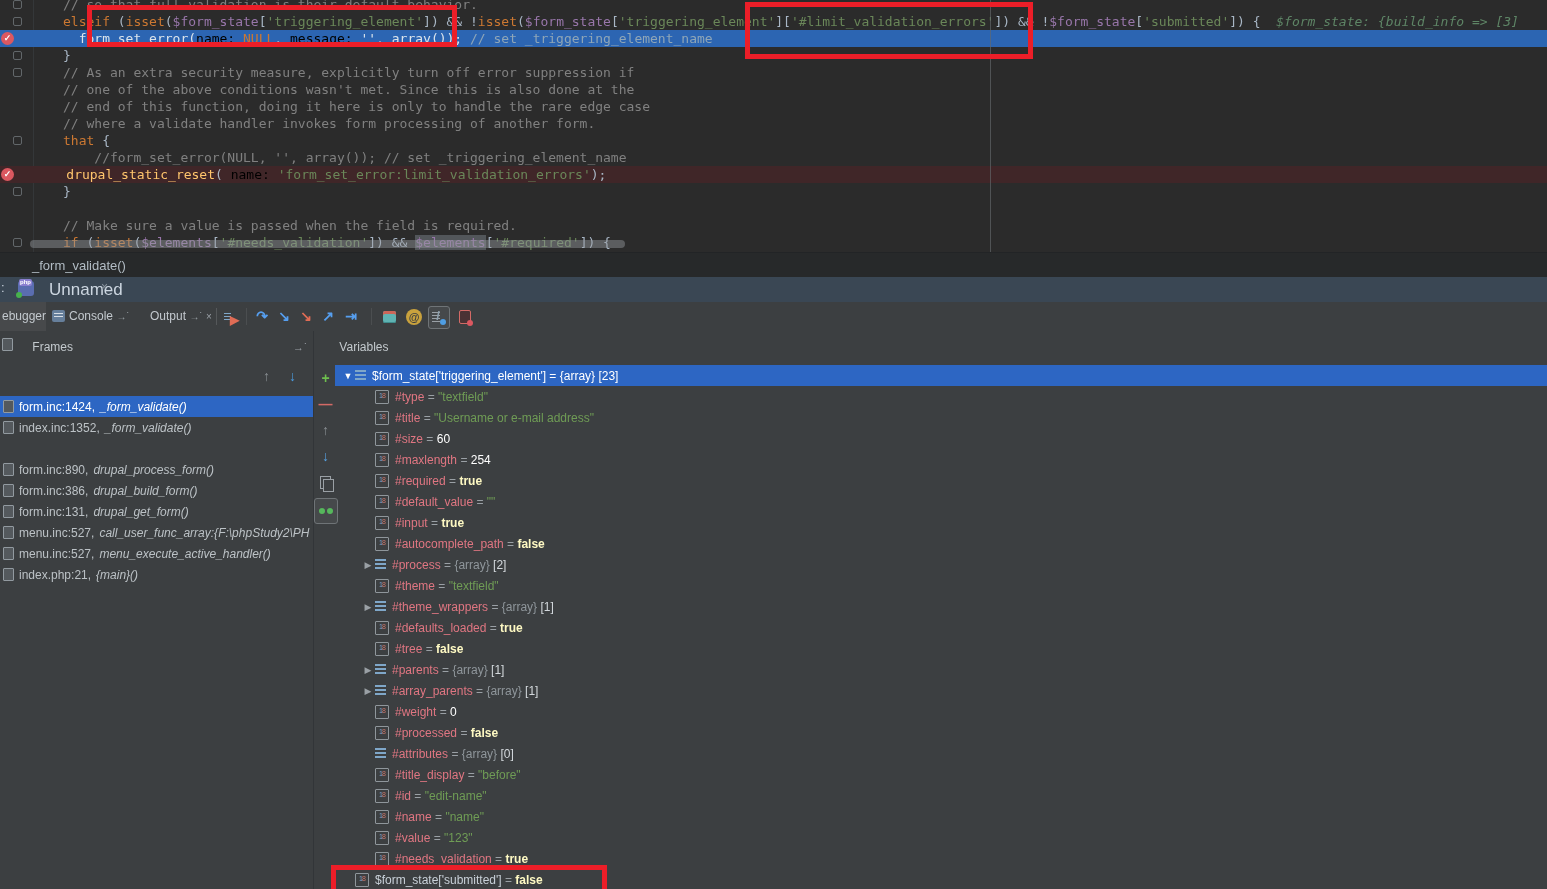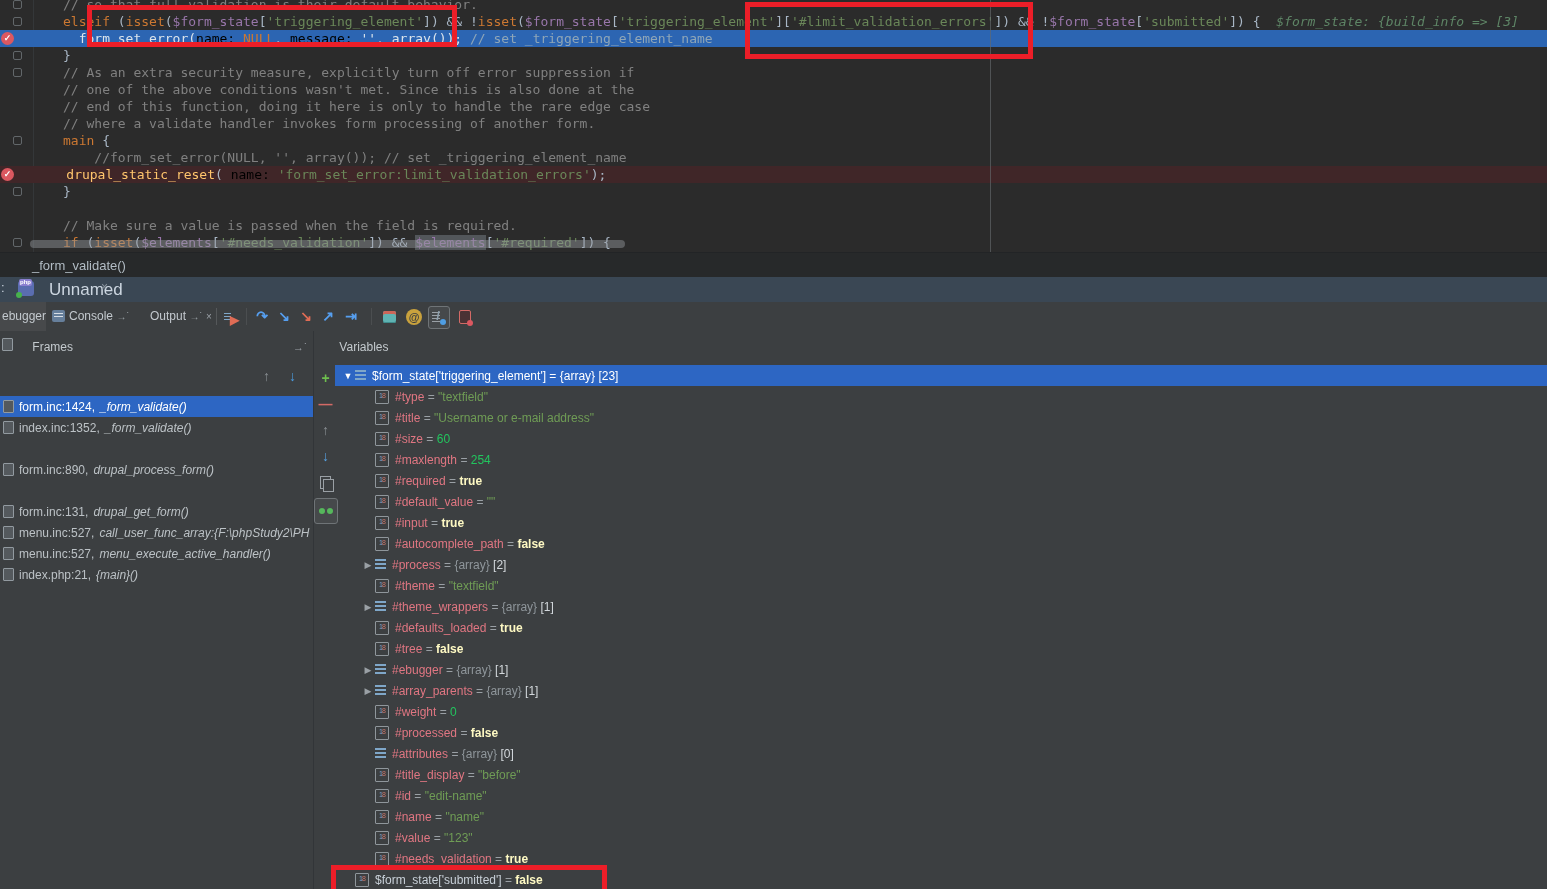--- a/index.html
+++ b/index.html
@@ -87,21 +87,21 @@
   .varrow{width:14px;text-align:center;font-size:9px;color:#9aa0a5;flex:none;}
   .vrow.sel .varrow{color:#fff;}
   .ic-sca{display:inline-block;width:12px;height:12px;border:1px solid #8f969b;border-radius:1px;flex:none;
           font-size:7px;line-height:10px;text-align:center;letter-spacing:-1px;background:#3c3f41;}
   .ic-sca b{color:#7ba3cf;font-weight:normal;}.ic-sca i{color:#c9766b;font-style:normal;}
   .ic-arr{display:inline-block;width:11px;height:11px;flex:none;
       background:repeating-linear-gradient(to bottom,#7fa7c9 0 2px,transparent 2px 4px);}
   .vname{color:#e07682;margin-left:6px;}
   .vrow.sel .vname,.vrow.sel .veq,.vrow.sel .vmeta,.vrow.sel .vcount{color:#fff;}
   .veq{color:#9aa0a5;}
-  .vstr{color:#6f9c55;}.vnum{color:#22c55e;}.vbool{color:#fef9c3;font-weight:bold;}
+  .vstr{color:#6f9c55;}.vnum{color:#ffffff;}.vbool{color:#fef9c3;font-weight:bold;}
   .vmeta{color:#8f969b;}.vcount{color:#d3d8dc;}
   .vname.watch{color:#c8d0d8;}
   
   .annot{position:absolute;border:5px solid #ec1e28;z-index:30;}
 </style>
 </head>
 <body>
 
 <div id="root">
 
@@ -109,21 +109,21 @@
     <div id="gutter-line"></div>
     <div id="code-lines">
         <div class="codeline" style="top: -4px;"><span class="c">// so that full validation is their default behavior.</span></div>
         <div class="codeline" style="top: 13px;"><span class="k">elseif</span><span class="p"> (</span><span class="k">isset</span><span class="p">(</span><span class="v">$form_state</span><span class="p">[</span><span class="s">'triggering_element'</span><span class="p">]) &amp;&amp; !</span><span class="k">isset</span><span class="p">(</span><span class="v">$form_state</span><span class="p">[</span><span class="s">'triggering_element'</span><span class="p">][</span><span class="s">'#limit_validation_errors'</span><span class="p">]) &amp;&amp; !</span><span class="v">$form_state</span><span class="p">[</span><span class="s">'submitted'</span><span class="p">]) {  </span><span class="h">$form_state: {build_info =&gt; [3]</span></div>
         <div class="codeline exec" style="top: 30px;"><span class="p">  form_set_error(</span><span class="ch">name:</span><span class="p"> </span><span class="k">NULL</span><span class="p">, </span><span class="ch">message:</span><span class="p"> '', array()); </span><span class="cb">// set _triggering_element_name</span></div>
         <div class="codeline" style="top: 47px;"><span class="p">}</span></div>
         <div class="codeline" style="top: 64px;"><span class="c">// As an extra security measure, explicitly turn off error suppression if</span></div>
         <div class="codeline" style="top: 81px;"><span class="c">// one of the above conditions wasn't met. Since this is also done at the</span></div>
         <div class="codeline" style="top: 98px;"><span class="c">// end of this function, doing it here is only to handle the rare edge case</span></div>
         <div class="codeline" style="top: 115px;"><span class="c">// where a validate handler invokes form processing of another form.</span></div>
-        <div class="codeline" style="top: 132px;"><span class="k">main</span><span class="p"> {</span></div>
+        <div class="codeline" style="top: 132px;"><span class="k">that</span><span class="p"> {</span></div>
         <div class="codeline" style="top: 149px;"><span class="c">    //form_set_error(NULL, '', array()); // set _triggering_element_name</span></div>
         <div class="codeline bp" style="top: 166px;"><span class="p">    </span><span class="f">drupal_static_reset</span><span class="p">( </span><span class="ch">name:</span><span class="p"> </span><span class="s">'form_set_error:limit_validation_errors'</span><span class="p">);</span></div>
         <div class="codeline" style="top: 183px;"><span class="p">}</span></div>
         <div class="codeline" style="top: 200px;"></div>
         <div class="codeline" style="top: 217px;"><span class="c">// Make sure a value is passed when the field is required.</span></div>
         <div class="codeline" style="top: 234px;"><span class="k">if</span><span class="p"> (</span><span class="k">isset</span><span class="p">(</span><span class="v">$elements</span><span class="p">[</span><span class="s">'#needs_validation'</span><span class="p">]) &amp;&amp; </span><span class="vh">$elements</span><span class="p">[</span><span class="s">'#required'</span><span class="p">]) {</span></div>
       </div>
     <div id="gutter-icons">
         <div class="bpdot" style="top: 32px;">✓</div>
         <div class="bpdot" style="top: 168px;">✓</div>
@@ -219,20 +219,25 @@
         </div>
         <div class="frow" style="top: 23px;">
           <span class="ic-file"></span>
           <span>index.inc:1352,</span>
           <span class="fn">_form_validate()</span>
         </div>
         <div class="frow" style="top: 65px;">
           <span class="ic-file"></span>
           <span>form.inc:890,</span>
           <span class="fn">drupal_process_form()</span>
+        </div>
+        <div class="frow" style="top: 86px;">
+          <span class="ic-file"></span>
+          <span>form.inc:386,</span>
+          <span class="fn">drupal_build_form()</span>
         </div>
         <div class="frow" style="top: 107px;">
           <span class="ic-file"></span>
           <span>form.inc:131,</span>
           <span class="fn">drupal_get_form()</span>
         </div>
         <div class="frow" style="top: 128px;">
           <span class="ic-file"></span>
           <span>menu.inc:527,</span>
           <span class="fn">call_user_func_array:{F:\phpStudy2\PH</span>
@@ -264,21 +269,21 @@
         <div class="vrow" style="top: 118px; padding-left: 26px;"><span class="varrow"></span><span class="ic-sca"><b>1</b><i>8</i></span><span class="vname">#maxlength</span><span class="veq"> = </span><span class="vnum">254</span></div>
         <div class="vrow" style="top: 139px; padding-left: 26px;"><span class="varrow"></span><span class="ic-sca"><b>1</b><i>8</i></span><span class="vname">#required</span><span class="veq"> = </span><span class="vbool">true</span></div>
         <div class="vrow" style="top: 160px; padding-left: 26px;"><span class="varrow"></span><span class="ic-sca"><b>1</b><i>8</i></span><span class="vname">#default_value</span><span class="veq"> = </span><span class="vstr">""</span></div>
         <div class="vrow" style="top: 181px; padding-left: 26px;"><span class="varrow"></span><span class="ic-sca"><b>1</b><i>8</i></span><span class="vname">#input</span><span class="veq"> = </span><span class="vbool">true</span></div>
         <div class="vrow" style="top: 202px; padding-left: 26px;"><span class="varrow"></span><span class="ic-sca"><b>1</b><i>8</i></span><span class="vname">#autocomplete_path</span><span class="veq"> = </span><span class="vbool">false</span></div>
         <div class="vrow" style="top: 223px; padding-left: 26px;"><span class="varrow">▶</span><span class="ic-arr"></span><span class="vname">#process</span><span class="veq"> = </span><span class="vmeta">{array}</span><span class="vcount"> [2]</span></div>
         <div class="vrow" style="top: 244px; padding-left: 26px;"><span class="varrow"></span><span class="ic-sca"><b>1</b><i>8</i></span><span class="vname">#theme</span><span class="veq"> = </span><span class="vstr">"textfield"</span></div>
         <div class="vrow" style="top: 265px; padding-left: 26px;"><span class="varrow">▶</span><span class="ic-arr"></span><span class="vname">#theme_wrappers</span><span class="veq"> = </span><span class="vmeta">{array}</span><span class="vcount"> [1]</span></div>
         <div class="vrow" style="top: 286px; padding-left: 26px;"><span class="varrow"></span><span class="ic-sca"><b>1</b><i>8</i></span><span class="vname">#defaults_loaded</span><span class="veq"> = </span><span class="vbool">true</span></div>
         <div class="vrow" style="top: 307px; padding-left: 26px;"><span class="varrow"></span><span class="ic-sca"><b>1</b><i>8</i></span><span class="vname">#tree</span><span class="veq"> = </span><span class="vbool">false</span></div>
-        <div class="vrow" style="top: 328px; padding-left: 26px;"><span class="varrow">▶</span><span class="ic-arr"></span><span class="vname">#ebugger</span><span class="veq"> = </span><span class="vmeta">{array}</span><span class="vcount"> [1]</span></div>
+        <div class="vrow" style="top: 328px; padding-left: 26px;"><span class="varrow">▶</span><span class="ic-arr"></span><span class="vname">#parents</span><span class="veq"> = </span><span class="vmeta">{array}</span><span class="vcount"> [1]</span></div>
         <div class="vrow" style="top: 349px; padding-left: 26px;"><span class="varrow">▶</span><span class="ic-arr"></span><span class="vname">#array_parents</span><span class="veq"> = </span><span class="vmeta">{array}</span><span class="vcount"> [1]</span></div>
         <div class="vrow" style="top: 370px; padding-left: 26px;"><span class="varrow"></span><span class="ic-sca"><b>1</b><i>8</i></span><span class="vname">#weight</span><span class="veq"> = </span><span class="vnum">0</span></div>
         <div class="vrow" style="top: 391px; padding-left: 26px;"><span class="varrow"></span><span class="ic-sca"><b>1</b><i>8</i></span><span class="vname">#processed</span><span class="veq"> = </span><span class="vbool">false</span></div>
         <div class="vrow" style="top: 412px; padding-left: 26px;"><span class="varrow"></span><span class="ic-arr"></span><span class="vname">#attributes</span><span class="veq"> = </span><span class="vmeta">{array}</span><span class="vcount"> [0]</span></div>
         <div class="vrow" style="top: 433px; padding-left: 26px;"><span class="varrow"></span><span class="ic-sca"><b>1</b><i>8</i></span><span class="vname">#title_display</span><span class="veq"> = </span><span class="vstr">"before"</span></div>
         <div class="vrow" style="top: 454px; padding-left: 26px;"><span class="varrow"></span><span class="ic-sca"><b>1</b><i>8</i></span><span class="vname">#id</span><span class="veq"> = </span><span class="vstr">"edit-name"</span></div>
         <div class="vrow" style="top: 475px; padding-left: 26px;"><span class="varrow"></span><span class="ic-sca"><b>1</b><i>8</i></span><span class="vname">#name</span><span class="veq"> = </span><span class="vstr">"name"</span></div>
         <div class="vrow" style="top: 496px; padding-left: 26px;"><span class="varrow"></span><span class="ic-sca"><b>1</b><i>8</i></span><span class="vname">#value</span><span class="veq"> = </span><span class="vstr">"123"</span></div>
         <div class="vrow" style="top: 517px; padding-left: 26px;"><span class="varrow"></span><span class="ic-sca"><b>1</b><i>8</i></span><span class="vname">#needs_validation</span><span class="veq"> = </span><span class="vbool">true</span></div>
         <div class="vrow" style="top: 538px; padding-left: 6px;"><span class="varrow"></span><span class="ic-sca"><b>1</b><i>8</i></span><span class="vname watch">$form_state['submitted']</span><span class="veq"> = </span><span class="vbool">false</span></div>

